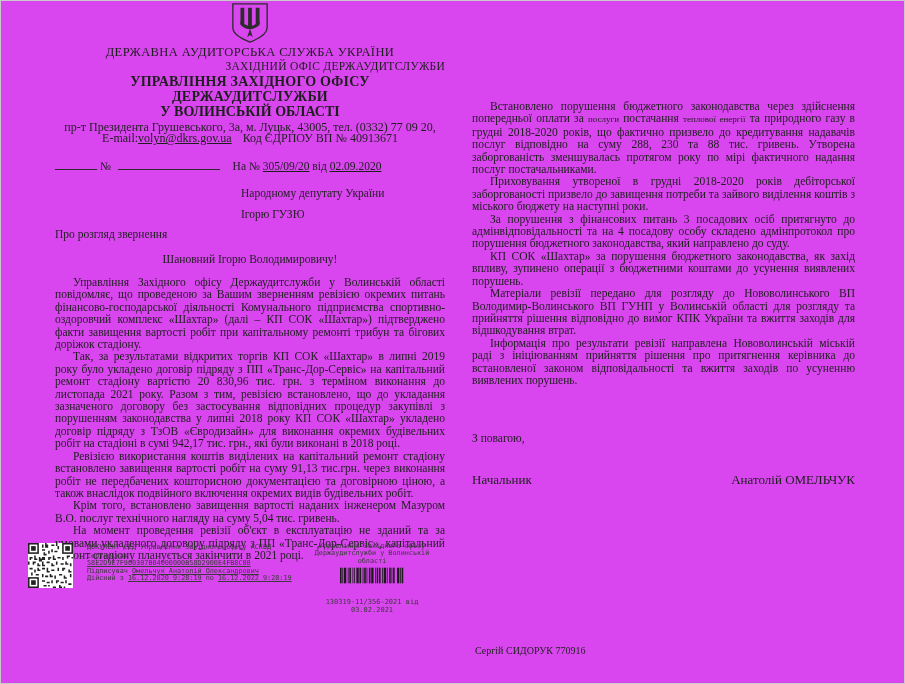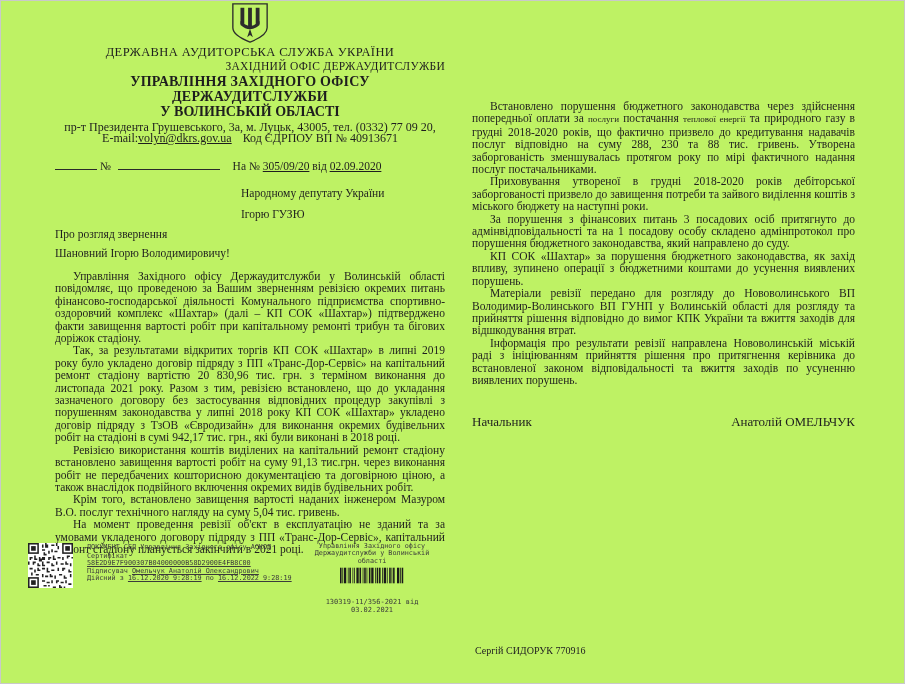--- a/index.html
+++ b/index.html
@@ -1,37 +1,37 @@
 <!DOCTYPE html>
 <html><head>
 <meta charset="utf-8">
 <style>
   html,body{margin:0;padding:0;background:#e9e9e9;}
   .page{
-    position:relative;width:905px;height:684px;background:#bef264;
+    position:relative;width:905px;height:684px;background:#d946ef;
     font-family:"Liberation Serif","DejaVu Serif",serif;color:#1e1e1e;
     box-shadow:0 0 0 1px #c9c9c9 inset;overflow:hidden;
   }
   
   .col-left{position:absolute;left:55px;top:0;width:390px;}
   .emblem{display:block;margin:3px auto 0;}
   .h1{text-align:center;font-size:12.5px;line-height:13px;margin-top:3px;letter-spacing:.4px;}
   .h2{text-align:right;font-size:11.5px;line-height:12px;margin-top:1px;letter-spacing:.3px;}
   .h3{text-align:center;font-size:14px;line-height:15px;font-weight:bold;margin-top:2px;letter-spacing:.2px;}
   .h4{text-align:center;font-size:14px;line-height:15px;font-weight:bold;}
   .addr{text-align:center;font-size:12px;line-height:11px;margin-top:3px;}
   .u{text-decoration:underline;}
   .ref-line{margin-top:14px;font-size:11.5px;white-space:nowrap;}
   .blank{display:inline-block;border-bottom:1px solid #2a2a2a;height:11px;vertical-align:baseline;}
   .blank1{width:42px;}
   .blank2{width:102px;margin-left:4px;}
   .ref-right{margin-left:10px;}
   .recipient{margin-left:186px;margin-top:11px;font-size:11.5px;line-height:21px;}
   .subject{margin-top:3px;font-size:11.5px;line-height:13px;}
-  .salutation{margin-top:6px;font-size:11.5px;line-height:13px;}
+  .salutation{text-align:center;margin-top:12px;font-size:11.5px;line-height:13px;}
   .body{margin-top:10px;}
   .body p, .col-right p{
     margin:0;font-size:11.5px;line-height:12.4px;text-align:justify;text-indent:18px;
   }
   .small-inline{font-size:9px;}
   
   .col-right{position:absolute;left:472px;top:100px;width:383px;}
   .regards{margin-top:46px;font-size:11.5px;}
   .sign-row{margin-top:28px;font-size:13px;display:flex;justify-content:space-between;}
   
@@ -102,25 +102,26 @@
       <p>Так, за результатами відкритих торгів КП СОК «Шахтар» в липні 2019 року було укладено договір підряду з ПП «Транс-Дор-Сервіс» на капітальний ремонт стадіону вартістю 20 830,96 тис. грн. з терміном виконання до листопада 2021 року. Разом з тим, ревізією встановлено, що до укладання зазначеного договору без застосування відповідних процедур закупівлі з порушенням законодавства у липні 2018 року КП СОК «Шахтар» укладено договір підряду з ТзОВ «Євродизайн» для виконання окремих будівельних робіт на стадіоні в сумі 942,17 тис. грн., які були виконані в 2018 році.</p>
       <p>Ревізією використання коштів виділених на капітальний ремонт стадіону встановлено завищення вартості робіт на суму 91,13  тис.грн. через виконання робіт не передбачених кошторисною документацією та договірною ціною,  а також внаслідок подвійного включення окремих видів будівельних робіт.</p>
       <p>Крім того, встановлено завищення вартості наданих інженером Мазуром В.О. послуг технічного нагляду на суму 5,04 тис. гривень.</p>
       <p>На момент проведення ревізії об'єкт в експлуатацію не зданий та за умовами укладеного договору підряду з ПП «Транс-Дор-Сервіс», капітальний ремонт стадіону планується закінчити в 2021 році.</p>
     </div>
   </div>
 
   <div class="col-right">
     <p><span>Встановлено порушення бюджетного законодавства через здійснення попередньої оплати за </span><span class="small-inline">послуги</span><span> постачання </span><span class="small-inline">теплової енергії</span><span> та природного газу в грудні 2018-2020 років, що фактично призвело до кредитування надавачів послуг відповідно на суму 288, 230 та 88 тис. гривень. Утворена заборгованість зменшувалась протягом року по мірі фактичного надання послуг постачальниками.</span></p>
     <p>Приховування утвореної в грудні 2018-2020 років дебіторської заборгованості призвело до завищення потреби та зайвого виділення коштів з міського бюджету на наступні роки.</p>
-    <p>За порушення з фінансових питань 3 посадових осіб притягнуто до адмінвідповідальності та на 1 посадову особу складено адмінпротокол про порушення бюджетного законодавства, який направлено до суду.</p>
+    <p>За порушення з фінансових питань 3 посадових осіб притягнуто до адмінвідповідальності та на 4 посадову особу складено адмінпротокол про порушення бюджетного законодавства, який направлено до суду.</p>
     <p>КП СОК «Шахтар»  за порушення бюджетного законодавства, як захід впливу, зупинено операції з бюджетними коштами до усунення виявлених порушень.</p>
     <p>Матеріали ревізії передано для розгляду до Нововолинського ВП Володимир-Волинського ВП ГУНП у Волинській області для розгляду та прийняття рішення відповідно до вимог КПК України та вжиття заходів для відшкодування втрат.</p>
     <p>Інформація про результати ревізії направлена Нововолинській міській раді з ініціюванням прийняття рішення про притягнення керівника до встановленої законом відповідальності та вжиття заходів по усуненню виявлених порушень.</p>
 
+    <div class="regards">З повагою,</div>
     <div class="sign-row">
       <span>Начальник</span>
       <span>Анатолій ОМЕЛЬЧУК</span>
     </div>
   </div>
 
   <div class="stamp">
 
     <svg class="qr" width="45" height="45" viewBox="0 0 29 29">
       <rect width="29" height="29" fill="#fff"></rect>

